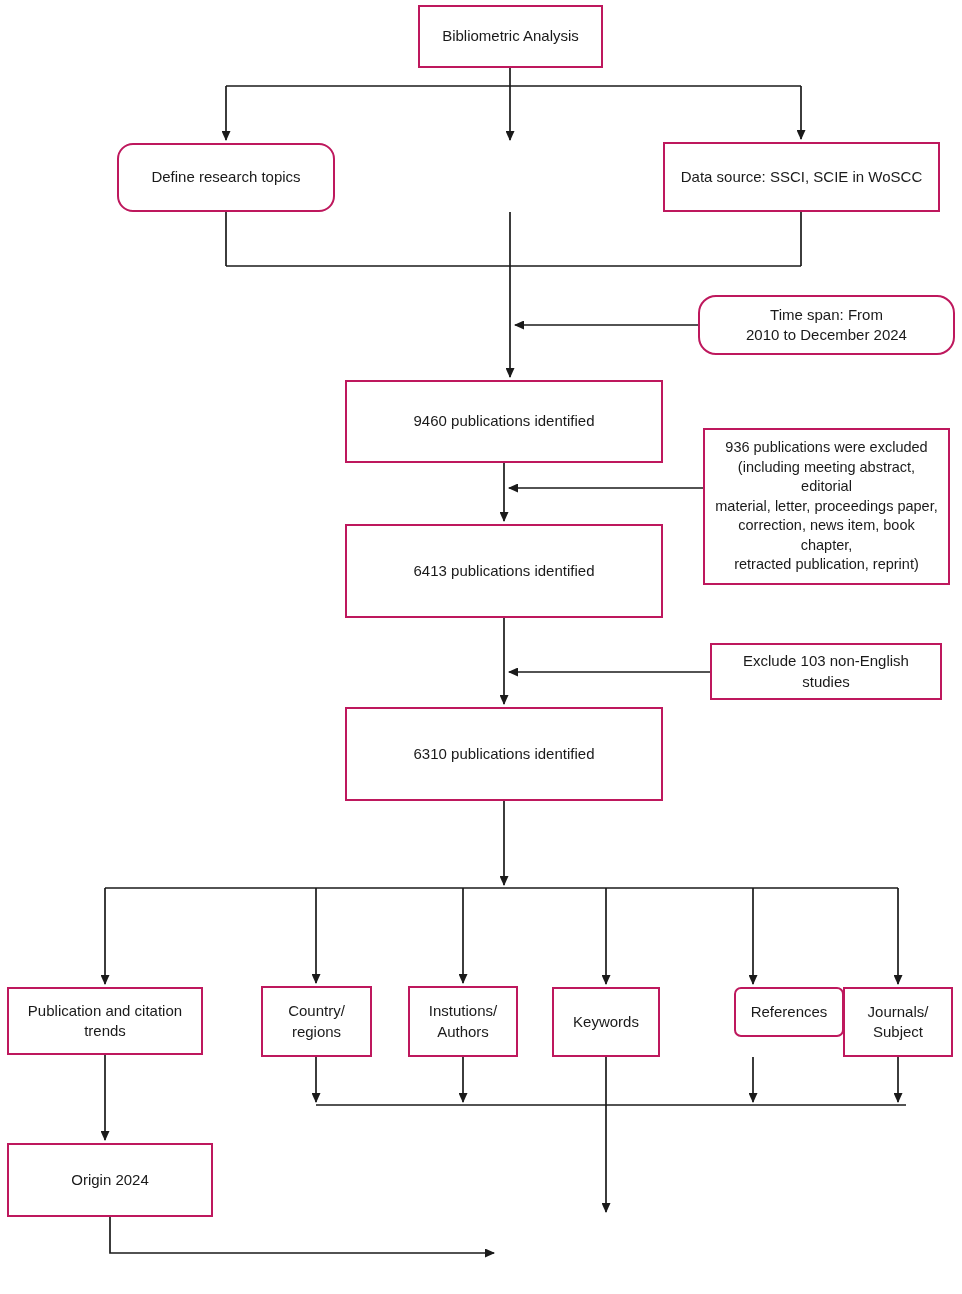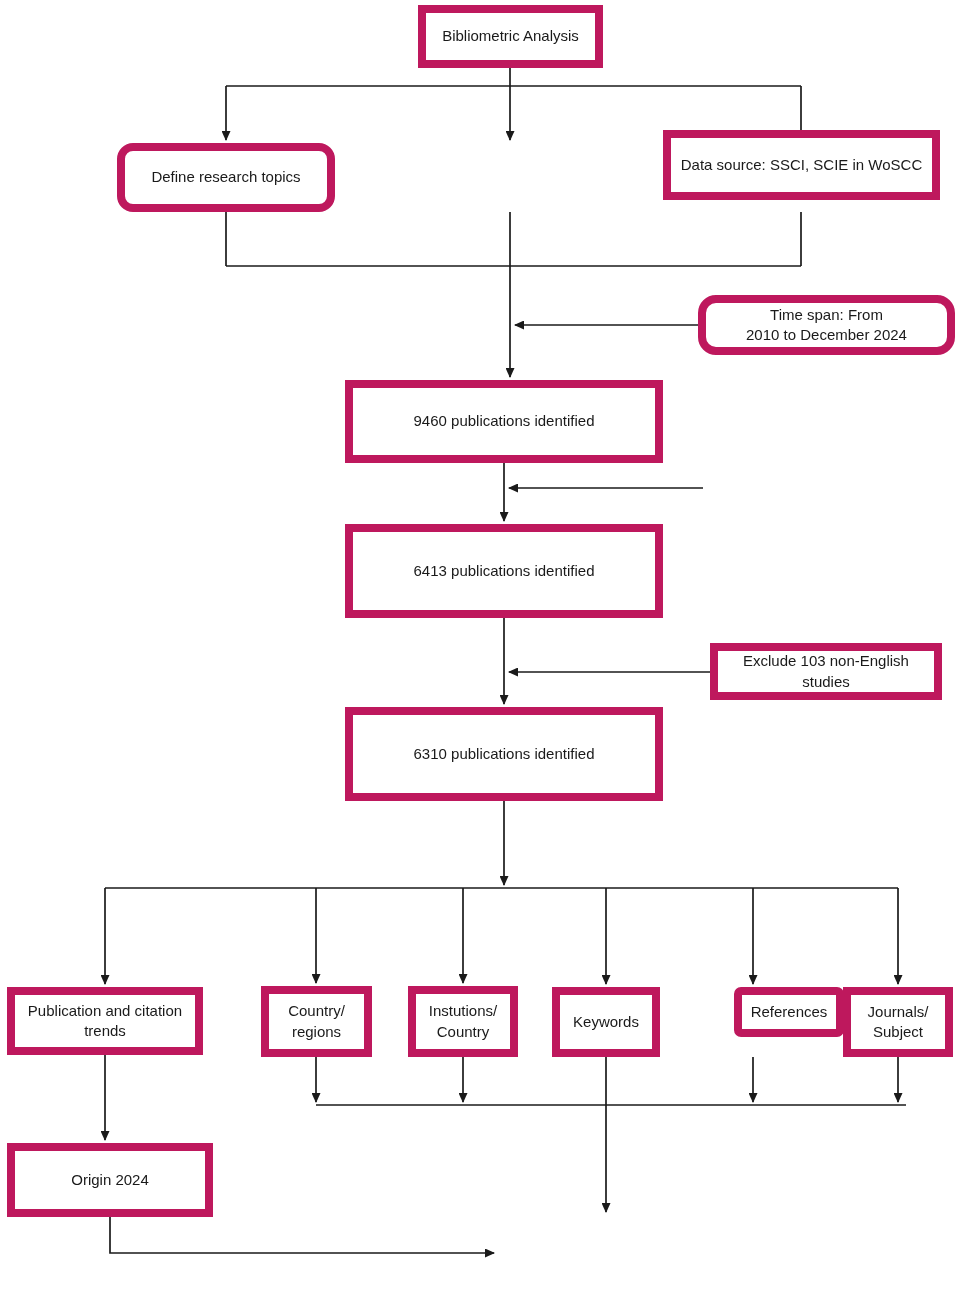--- a/index.html
+++ b/index.html
@@ -21,35 +21,35 @@
     left: 0;
     top: 0;
     width: 962px;
     height: 1294px;
     pointer-events: none;
   }
   .node {
     position: absolute;
     box-sizing: border-box;
     background: #ffffff;
-    border: 8px solid #be185d;
+    border: 2px solid #be185d;
     display: flex;
     align-items: center;
     justify-content: center;
     text-align: center;
     font-size: 15px;
     line-height: 1.35;
     white-space: pre-line;
     padding: 2px 6px;
   }
   
   #n-bibliometric { left: 418px; top: 5px;    width: 185px; height: 63px; }
   #n-define       { left: 117px; top: 143px;  width: 218px; height: 69px; border-radius: 16px; }
   #n-search       { left: 407px; top: 143px;  width: 206px; height: 69px; }
-  #n-datasource   { left: 663px; top: 130px;  width: 277px; height: 70px; }
+  #n-datasource   { left: 663px; top: 142px;  width: 277px; height: 70px; }
   #n-timespan     { left: 698px; top: 295px;  width: 257px; height: 60px; border-radius: 18px; }
   #n-pub7349      { left: 345px; top: 380px;  width: 318px; height: 83px; }
   #n-excluded936  { left: 703px; top: 428px;  width: 247px; height: 157px; font-size: 14.5px; }
   #n-pub6413      { left: 345px; top: 524px;  width: 318px; height: 94px; }
   #n-exclude103   { left: 710px; top: 643px;  width: 232px; height: 57px; }
   #n-pub6310      { left: 345px; top: 707px;  width: 318px; height: 94px; }
   #n-pubtrends    { left: 7px;   top: 987px;  width: 196px; height: 68px; align-items: center; }
   #n-country      { left: 261px; top: 986px;  width: 111px; height: 71px; }
   #n-institutions { left: 408px; top: 986px;  width: 110px; height: 71px; }
   #n-keywords     { left: 552px; top: 987px;  width: 108px; height: 70px; }
@@ -131,20 +131,27 @@
 
   <div class="node" id="n-timespan">
     <span>Time span: From
 2010 to December 2024</span>
   </div>
 
   <div class="node" id="n-pub7349">
     <span>9460 publications identified</span>
   </div>
 
+  <div class="node" id="n-excluded936">
+    <span>936 publications were excluded
+(including meeting abstract, editorial
+material, letter, proceedings paper,
+correction, news item, book chapter,
+retracted publication, reprint)</span>
+  </div>
 
   <div class="node" id="n-pub6413">
     <span>6413 publications identified</span>
   </div>
 
   <div class="node" id="n-exclude103">
     <span>Exclude 103 non-English studies</span>
   </div>
 
   <div class="node" id="n-pub6310">
@@ -156,21 +163,21 @@
 trends</span>
   </div>
 
   <div class="node" id="n-country">
     <span>Country/
 regions</span>
   </div>
 
   <div class="node" id="n-institutions">
     <span>Instutions/
-Country</span>
+Authors</span>
   </div>
 
   <div class="node" id="n-keywords">
     <span>Keywords</span>
   </div>
 
   <div class="node" id="n-references">
     <span>References</span>
   </div>
 

